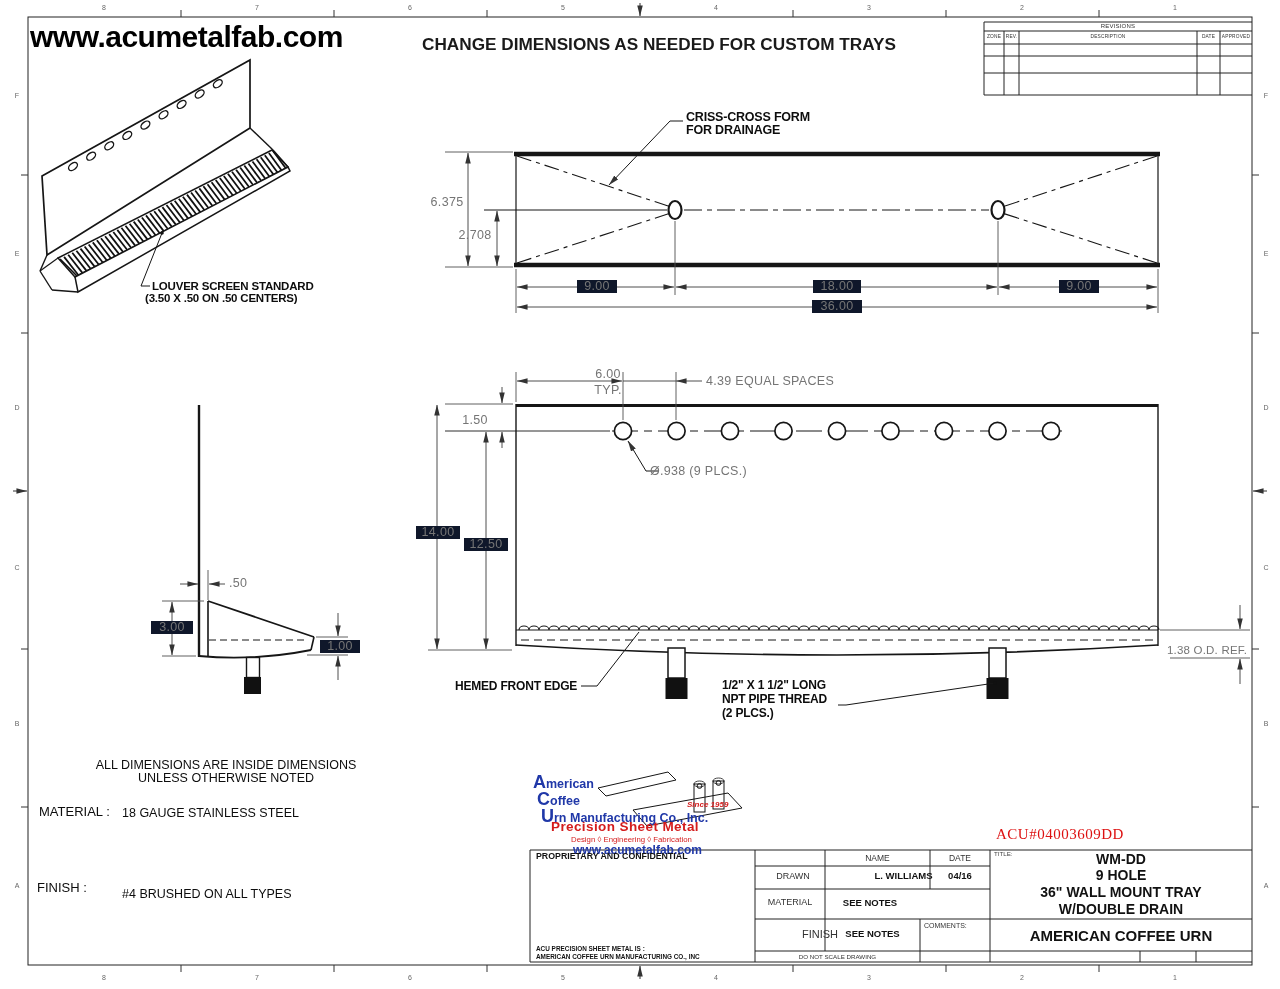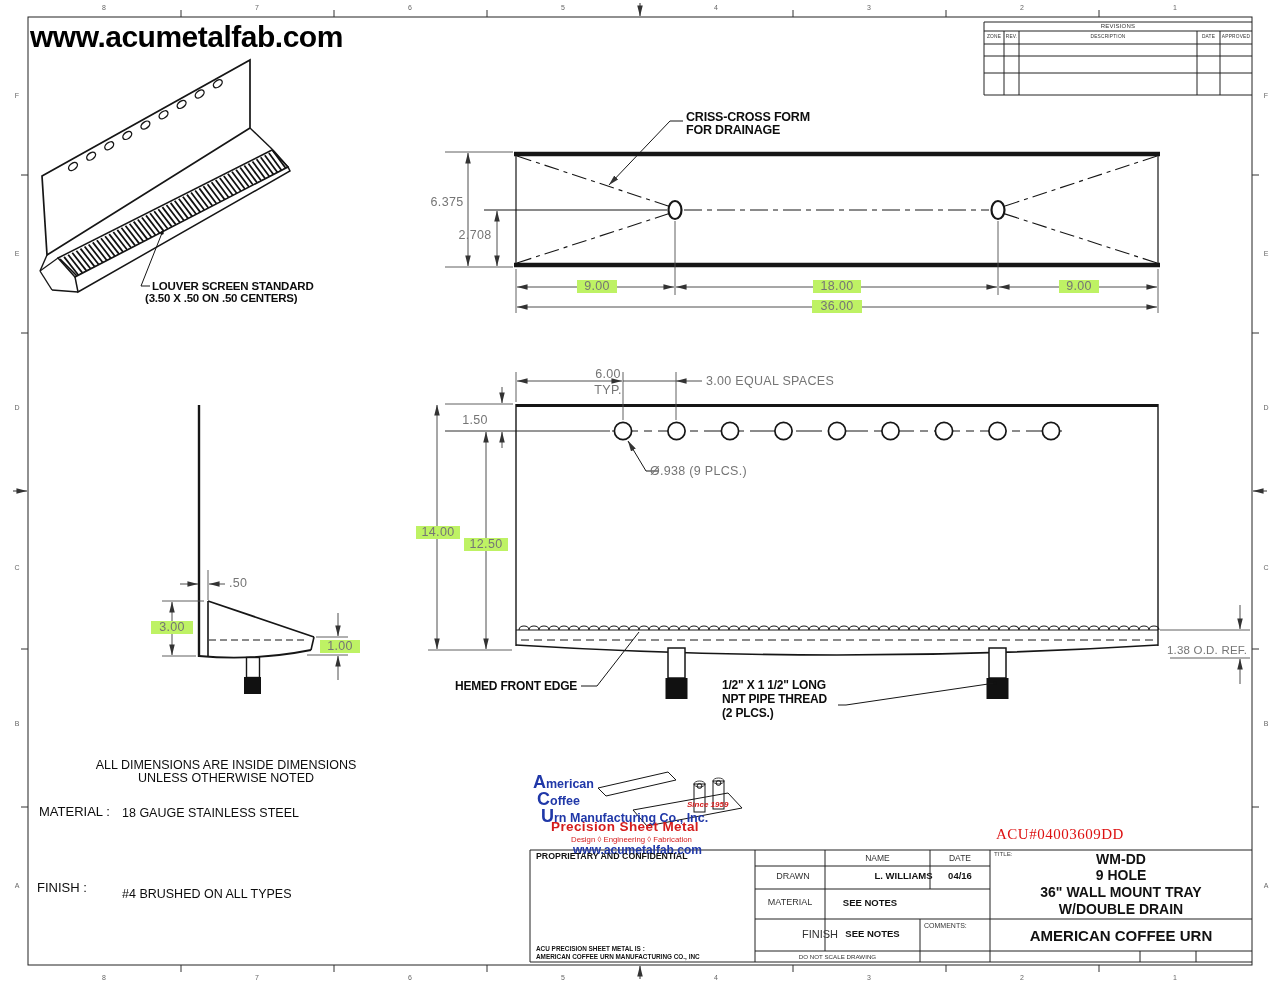--- a/index.html
+++ b/index.html
@@ -11,21 +11,21 @@
   .ext{stroke:#4f4f4f;stroke-width:.9}
   .dl{stroke:#4f4f4f;stroke-width:1}
   .grid{stroke:#222;stroke-width:1}
   .tick{stroke:#333;stroke-width:1}
   marker path{fill:#333;stroke:none}
   #iso-hatch line{stroke:#101010;stroke-width:1.75}
   .t{position:absolute;white-space:nowrap;color:#111;line-height:1.06}
   .c{text-align:center}
   .dim{color:#757575;font-size:12.5px;letter-spacing:.3px}
   .dimsm{color:#757575;font-size:11.5px;letter-spacing:.2px}
-  .wbg{background:#bef264;padding:0 1px}
+  .wbg{background:#0f172a;padding:0 1px}
   .co{font-weight:bold;font-size:12px;color:#0d0d0d;letter-spacing:-.2px}
   .zone{color:#666;font-size:7px}
   .site{font-size:30px;font-weight:bold;letter-spacing:-.5px;color:#000}
   .notice{font-size:17.2px;font-weight:bold;color:#1a1a1a}
   .rev{color:#333;font-size:4.8px;letter-spacing:.2px}
   .note{font-weight:normal;font-size:12.5px;color:#0d0d0d}
   .tb{color:#111}
   .blue{color:#2038a8}
   .red{color:#d41c1c}
   .init{font-size:18px;font-weight:bold}
@@ -284,20 +284,21 @@
     <line class="grid" x1="825" y1="850" x2="825" y2="951"></line>
     <line class="grid" x1="930" y1="850" x2="930" y2="889"></line>
     <line class="grid" x1="920" y1="919" x2="920" y2="962"></line>
     <line class="grid" stroke-width="1.2" x1="990" y1="850" x2="990" y2="962"></line>
     <line class="grid" x1="1140" y1="951" x2="1140" y2="962"></line>
     <line class="grid" x1="1196" y1="951" x2="1196" y2="962"></line>
   </g>
 </svg>
 
 <div class="t site" style="left:30px;top:21px">www.acumetalfab.com</div>
+<div class="t notice c" style="left:406px;top:35px;width:506px">CHANGE DIMENSIONS AS NEEDED FOR CUSTOM TRAYS</div>
 
 <div class="t zone c" style="left:96px;top:4px;width:16px">8</div>
 <div class="t zone c" style="left:249px;top:4px;width:16px">7</div>
 <div class="t zone c" style="left:402px;top:4px;width:16px">6</div>
 <div class="t zone c" style="left:555px;top:4px;width:16px">5</div>
 <div class="t zone c" style="left:708px;top:4px;width:16px">4</div>
 <div class="t zone c" style="left:861px;top:4px;width:16px">3</div>
 <div class="t zone c" style="left:1014px;top:4px;width:16px">2</div>
 <div class="t zone c" style="left:1167px;top:4px;width:16px">1</div>
 <div class="t zone c" style="left:96px;top:974px;width:16px">8</div>
@@ -335,21 +336,21 @@
 <div class="t co" style="left:686px;top:124px;font-size:12.5px">FOR DRAINAGE</div>
 <div class="t dim c" style="left:426px;top:196px;width:42px">6.375</div>
 <div class="t dim c" style="left:453px;top:229px;width:44px">2.708</div>
 <div class="t dim c wbg" style="left:577px;top:280px;width:38px">9.00</div>
 <div class="t dim c wbg" style="left:813px;top:280px;width:46px">18.00</div>
 <div class="t dim c wbg" style="left:1059px;top:280px;width:38px">9.00</div>
 <div class="t dim c wbg" style="left:812px;top:300px;width:48px">36.00</div>
 
 <div class="t dim c" style="left:590px;top:368px;width:36px">6.00</div>
 <div class="t dim c" style="left:592px;top:384px;width:32px">TYP.</div>
-<div class="t dim" style="left:706px;top:375px">3.00 EQUAL SPACES</div>
+<div class="t dim" style="left:706px;top:375px">4.39 EQUAL SPACES</div>
 <div class="t dim c" style="left:459px;top:414px;width:32px">1.50</div>
 <div class="t dim" style="left:650px;top:465px">Ø.938 (9 PLCS.)</div>
 <div class="t dim c wbg" style="left:416px;top:526px;width:42px">14.00</div>
 <div class="t dim c wbg" style="left:464px;top:538px;width:42px">12.50</div>
 <div class="t dimsm" style="left:1167px;top:644px">1.38 O.D. REF.</div>
 <div class="t co" style="left:455px;top:680px;font-size:12px">HEMED FRONT EDGE</div>
 <div class="t co" style="left:722px;top:679px;font-size:12px">1/2" X 1 1/2" LONG</div>
 <div class="t co" style="left:722px;top:693px;font-size:12px">NPT PIPE THREAD</div>
 <div class="t co" style="left:722px;top:707px;font-size:12px">(2 PLCS.)</div>
 

